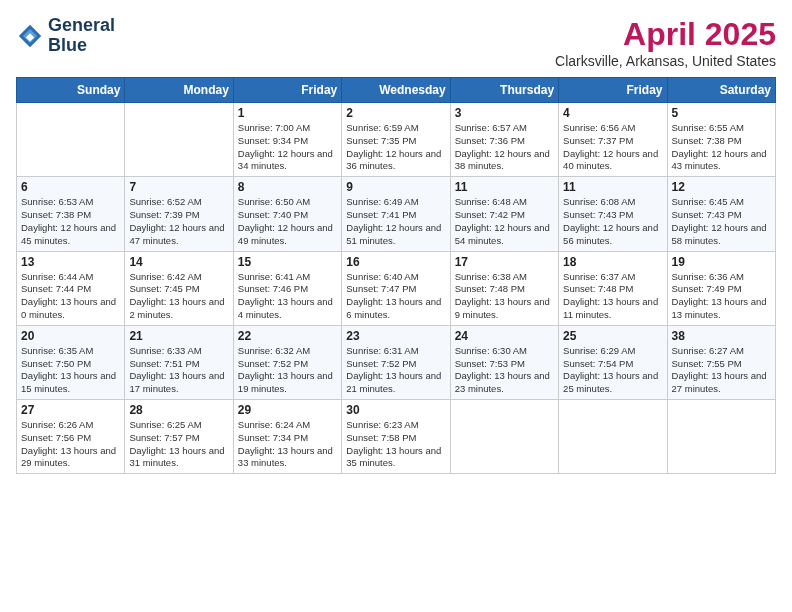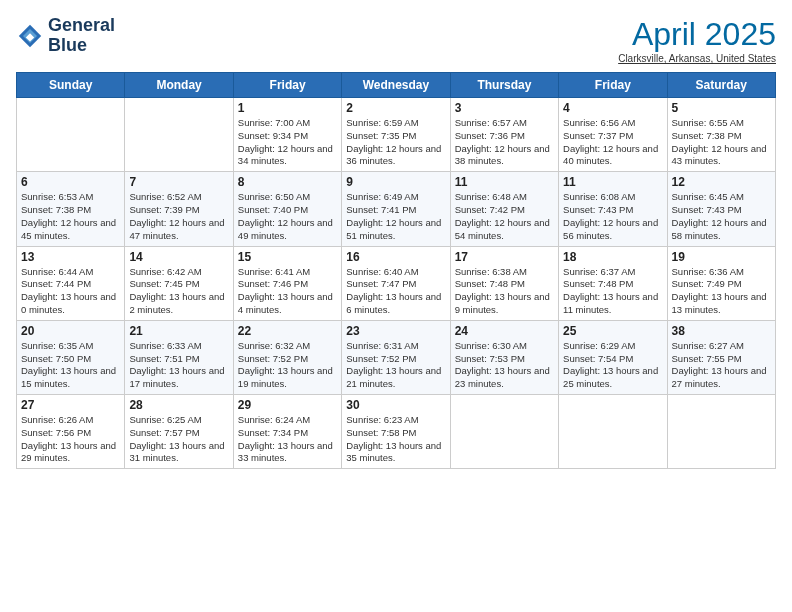--- a/index.html
+++ b/index.html
@@ -32,40 +32,39 @@
     }
     .logo-icon {
       width: 28px;
       height: 28px;
     }
     .title-block {
       text-align: right;
     }
     .calendar-title {
       font-size: 32px;
-      color: #0369a1;
-      font-weight: normal;
+      color: #be185d;
+      font-weight: bold;
     }
     .calendar-subtitle {
-      font-size: 10px;
+      font-size: 14px;
       color: #333;
-      text-decoration: underline;
     }
     .calendar {
       width: 100%;
       border-collapse: collapse;
       border: 1px solid #ccc;
     }
     .calendar th {
       background: #2a6db5;
       color: #fff;
       font-size: 12px;
       font-weight: bold;
       padding: 5px 4px;
-      text-align: center;
+      text-align: right;
       border: 1px solid #1a5a9a;
     }
     .calendar td {
       vertical-align: top;
       border: 1px solid #ccc;
       padding: 3px 4px;
       width: calc(100% / 7);
       min-height: 80px;
       background: #fff;
     }

